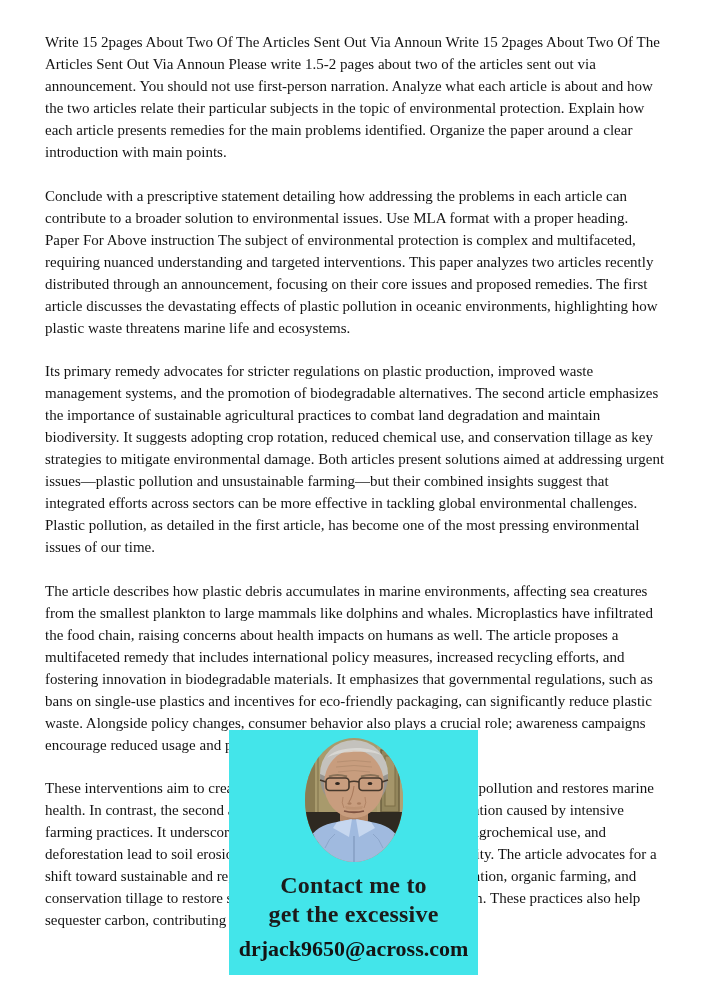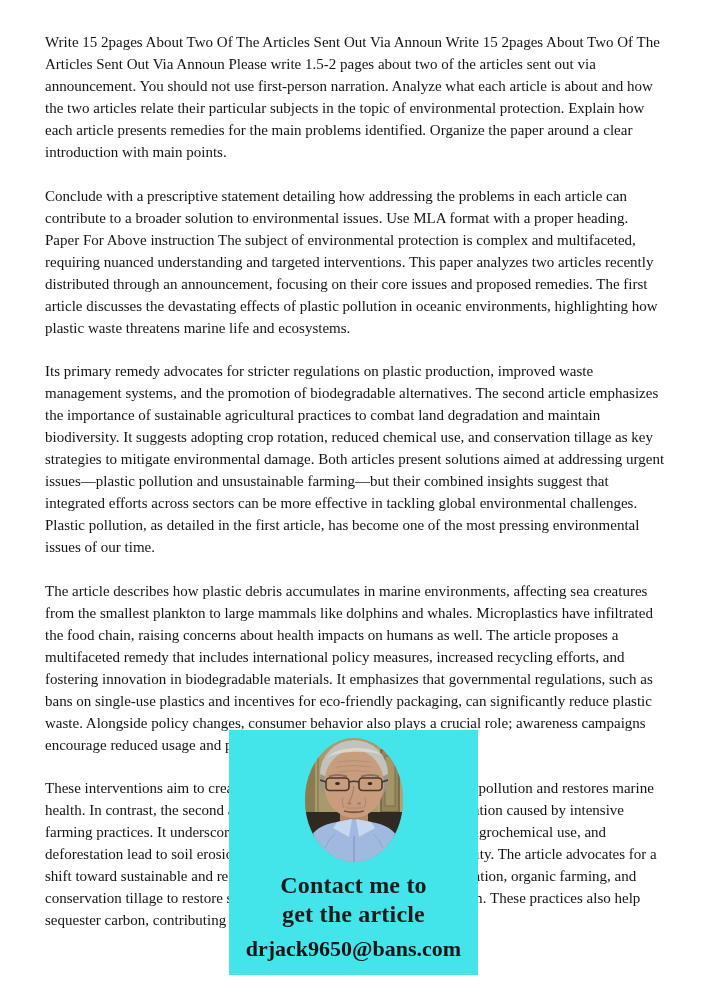--- a/index.html
+++ b/index.html
@@ -130,19 +130,19 @@
           <path d="M40,68 Q49,70 58,68 L57,71 Q49,72.5 41,71 Z" fill="#b08463" opacity="0.4"></path>
 
           <path d="M39,73 Q49,75.5 59,73" stroke="#7d5240" stroke-width="1.8" fill="none"></path>
           <path d="M42,80 Q49,82 56,80" stroke="#a87a5c" stroke-width="0.9" fill="none" opacity="0.7"></path>
         </g>
       </svg>
     </div>
 
     <div class="card-heading" style="color: rgb(27, 27, 27); font-family: Liberation Serif, serif;">
       <div>Contact me to</div>
-      <div>get the article</div>
+      <div>get the excessive</div>
     </div>
 
-    <div class="card-email" style="color: rgb(20, 20, 20);">drjack9650@bans.com</div>
+    <div class="card-email" style="color: rgb(20, 20, 20);">drjack9650@across.com</div>
   </div>
 
 </div>
 
 </body></html>

